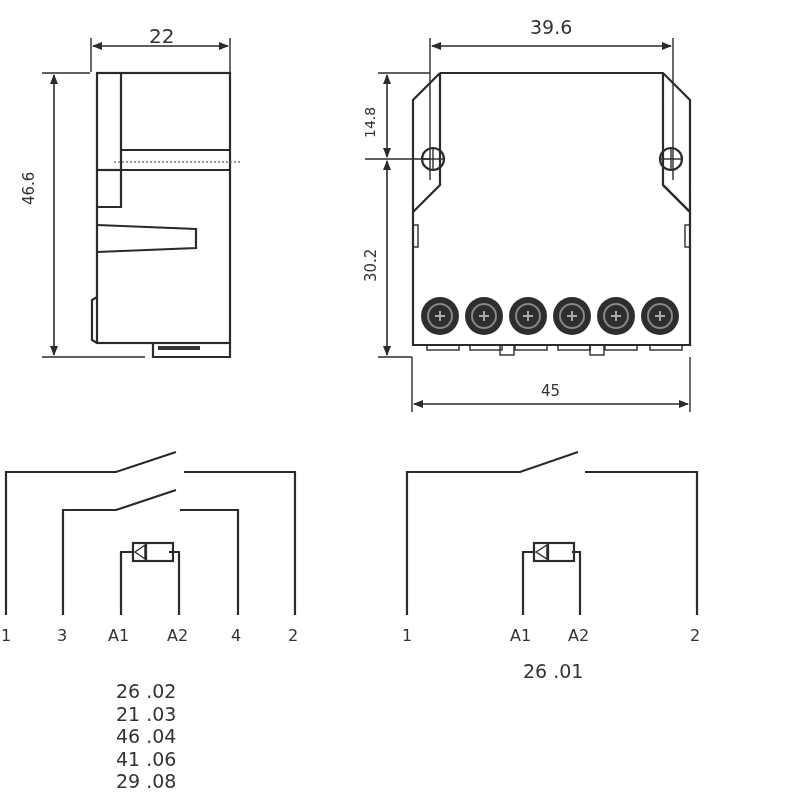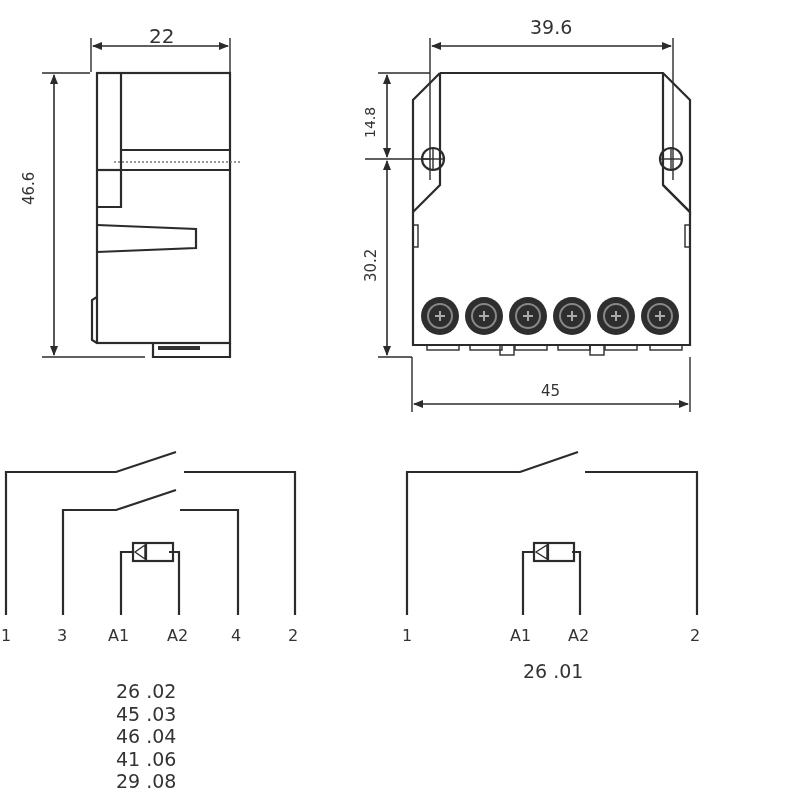--- a/index.html
+++ b/index.html
@@ -158,21 +158,21 @@
 
 <div class="overlay" style="left:1px;top:626px;font-size:16px;">1</div>
 <div class="overlay" style="left:57px;top:626px;font-size:16px;">3</div>
 <div class="overlay" style="left:108px;top:626px;font-size:16px;">A1</div>
 <div class="overlay" style="left:167px;top:626px;font-size:16px;">A2</div>
 <div class="overlay" style="left:231px;top:626px;font-size:16px;">4</div>
 <div class="overlay" style="left:288px;top:626px;font-size:16px;">2</div>
 
 <div class="overlay" style="left:116px;top:660px;font-size:19px;line-height:22.5px;margin-top:20px;">
   <div>26 .02</div>
-  <div>45 .03</div>
+  <div>21 .03</div>
   <div>46 .04</div>
   <div>41 .06</div>
   <div>29 .08</div>
 </div>
 
 <div class="overlay" style="left:402px;top:626px;font-size:16px;">1</div>
 <div class="overlay" style="left:510px;top:626px;font-size:16px;">A1</div>
 <div class="overlay" style="left:568px;top:626px;font-size:16px;">A2</div>
 <div class="overlay" style="left:690px;top:626px;font-size:16px;">2</div>
 

